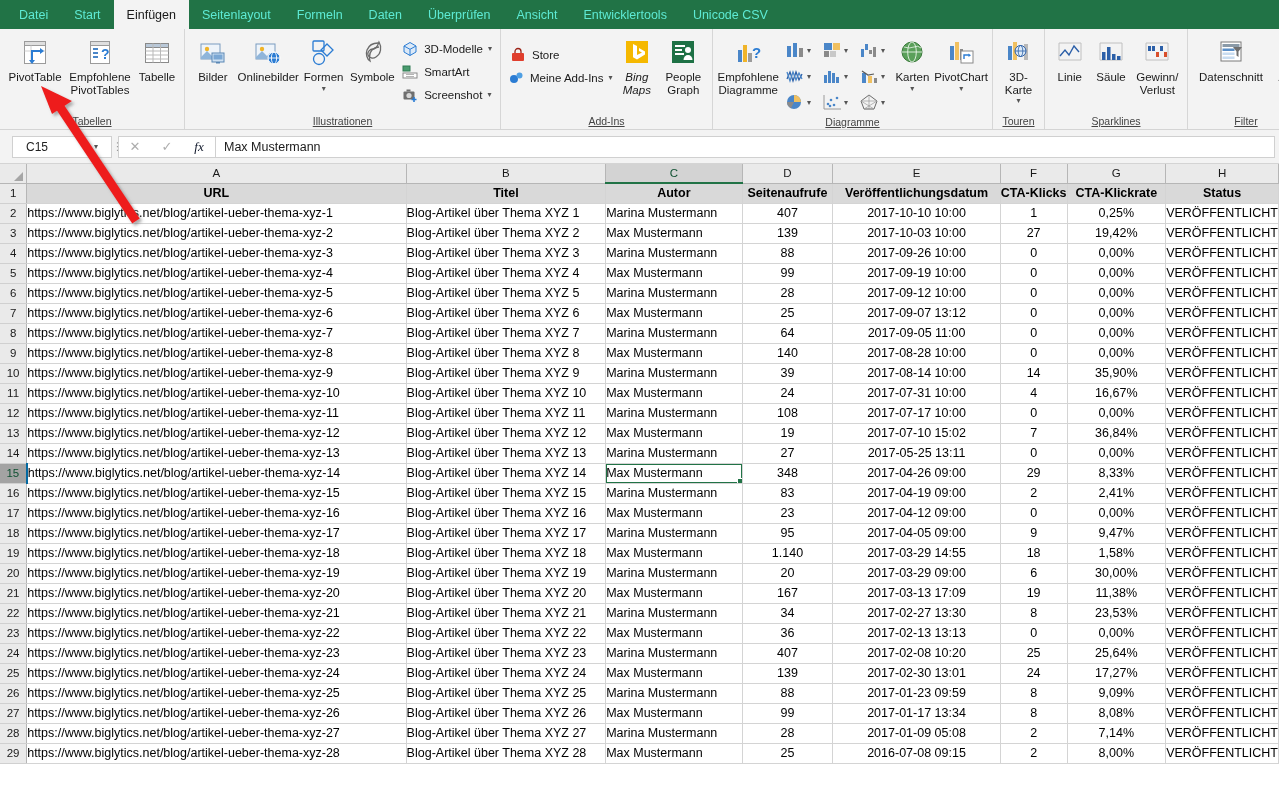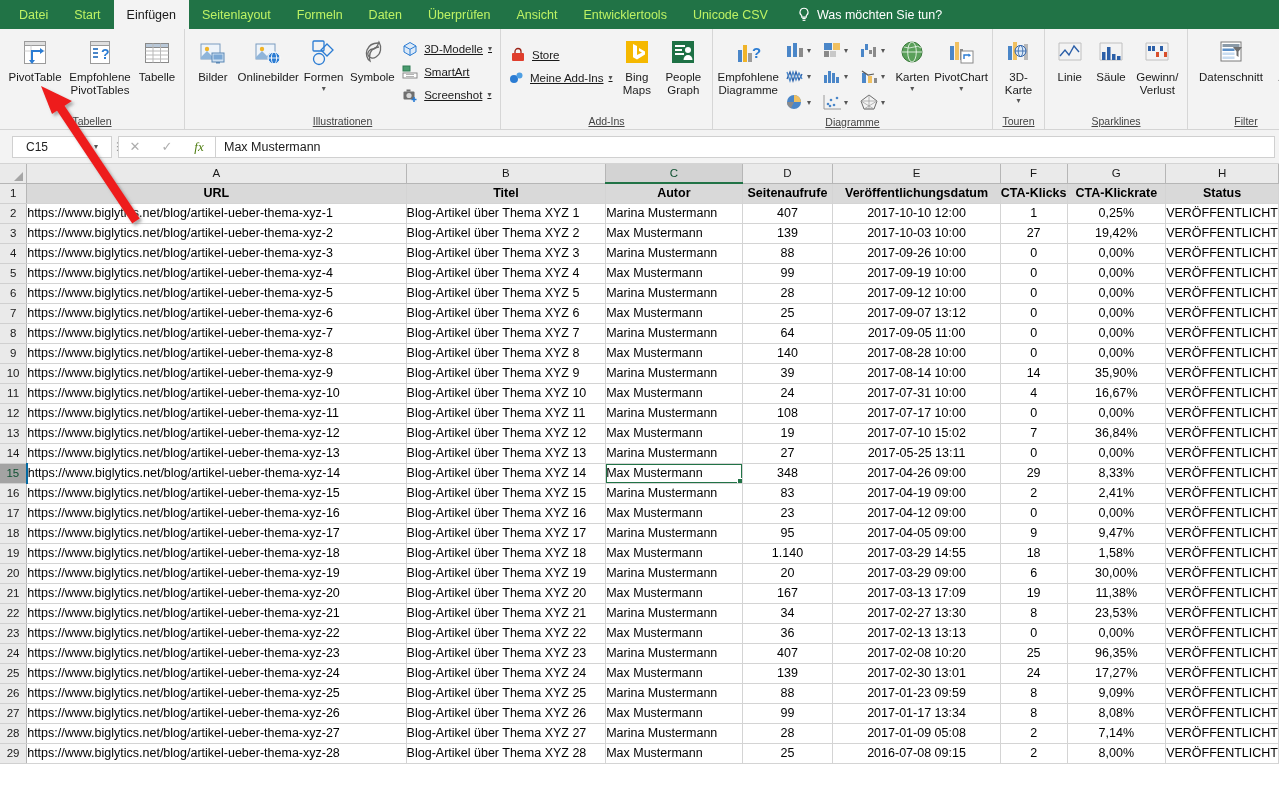--- a/index.html
+++ b/index.html
@@ -16,21 +16,21 @@
   
   .tabstrip {
     height: 29px;
     background: #217346;
     display: flex;
     align-items: stretch;
     padding-left: 6px;
     position: relative;
   }
   .tab {
-    color: #bef264;
+    color: #5eead4;
     font-size: 12.5px;
     padding: 0 13px;
     display: flex;
     align-items: center;
     white-space: nowrap;
     cursor: default;
   }
   .tab.active {
     background: #f3f3f3;
     color: #1a1a1a;
@@ -83,21 +83,20 @@
   .bigbtn .ic { height: 34px; display: flex; align-items: center; justify-content: center; }
   .bigbtn .lb {
     font-size: 11.5px; color: #1a1a1a; text-align: center; line-height: 12.5px;
     margin-top: 1px; white-space: pre-line;
   }
   .smallcol { display: flex; flex-direction: column; justify-content: flex-start; padding-top: 4px; }
   .smallbtn {
     display: flex; align-items: center; height: 23px;
     font-size: 11.5px; color: #1a1a1a; padding: 0 4px; white-space: nowrap;
     cursor: default;
-    text-decoration: underline;
   }
   .smallbtn .ic { width: 18px; height: 18px; margin-right: 5px; display:flex; align-items:center; justify-content:center;}
   .caret { font-size: 8px; color: #555; margin-left: 5px; }
   .minicaret { font-size: 8px; color: #555; }
   .chartgrid { display: grid; grid-template-columns: repeat(3, 37px); grid-template-rows: repeat(3, 26px); padding-top: 4px;}
   .chartcell { display: flex; align-items: center; justify-content: center; gap: 2px; cursor: default;}
   .chartcell svg { display:block; }
 
   
   .fbar {
@@ -109,21 +108,21 @@
   }
   .namebox {
     width: 100px; height: 22px;
     background: #fff; border: 1px solid #d0d0d0;
     display: flex; align-items: center; justify-content: space-between;
     font-size: 12px; color: #222; padding: 0 13px; margin-left: 8px;
   }
   .dots { color: #9a9a9a; font-size: 11px; letter-spacing: 1px; width: 6px; text-align:center;}
   .fbtns { display: flex; border: 1px solid #d0d0d0; background: #fff; height: 22px; }
   .fbtn { width: 32px; display: flex; align-items: center; justify-content: center; color: #adadad; font-size: 13px; }
-  .fbtn.fx { color: #4d7c0f; font-style: italic; font-family: "Liberation Serif", serif; font-size: 13px;}
+  .fbtn.fx { color: #0f172a; font-style: italic; font-family: "Liberation Serif", serif; font-size: 13px;}
   .finput {
     flex: 1; height: 22px; background: #fff; border: 1px solid #d0d0d0; border-left: none;
     display: flex; align-items: center; font-size: 12.5px; color: #1a1a1a; padding-left: 8px;
     margin-right: 0px;
   }
 
   
   .gridwrap { position: relative; width: 1279px; height: 100%; overflow: hidden; }
   table.sheet { border-collapse: collapse; table-layout: fixed; font-size: 12px; }
   table.sheet td, table.sheet th { padding: 0; margin: 0; }
@@ -189,30 +188,20 @@
     <div class="tab">Datei</div>
     <div class="tab">Start</div>
     <div class="tab active">Einfügen</div>
     <div class="tab">Seitenlayout</div>
     <div class="tab">Formeln</div>
     <div class="tab">Daten</div>
     <div class="tab">Überprüfen</div>
     <div class="tab">Ansicht</div>
     <div class="tab">Entwicklertools</div>
     <div class="tab">Unicode CSV</div>
-    <div class="tellme">
-      <span class="bulb">
-        <svg width="14" height="15" viewBox="0 0 14 15">
-            <path d="M7 1.3a4 4 0 0 0-2.3 7.3v1.5h4.6V8.6A4 4 0 0 0 7 1.3z" fill="none" stroke="#ffffff" stroke-width="1.1"></path>
-            <rect x="5.3" y="11" width="3.4" height="1.1" fill="#fff"></rect>
-            <rect x="5.6" y="12.8" width="2.8" height="1.1" fill="#fff"></rect>
-          </svg>
-      </span>
-      <span>Was möchten Sie tun?</span>
-    </div>
   </div>
 
   <div class="ribbon">
 
     <div class="rgroup" style="width:186px;">
       <div class="rgroup-items">
         <div class="bigbtn">
           <span class="ic">
             <svg width="30" height="30" viewBox="0 0 30 30">
                 <rect x="4.5" y="3.5" width="21" height="22" fill="#fff" stroke="#9b9b9b"></rect>
@@ -362,21 +351,21 @@
             <span class="ic">
               <svg width="16" height="16" viewBox="0 0 16 16">
                   <circle cx="5" cy="9" r="4" fill="#2b7cd3"></circle>
                   <circle cx="10.5" cy="5.5" r="3" fill="#4f9fe3"></circle>
                 </svg>
             </span>
             <span>Meine Add-Ins</span>
             <span class="caret">▾</span>
           </div>
         </div>
-        <div class="bigbtn" style="width:46px;">
+        <div class="bigbtn" style="width:46px;font-style:italic;">
           <span class="ic">
             <svg width="30" height="30" viewBox="0 0 30 30">
                 <rect x="4" y="3" width="22" height="22" fill="#f5b800"></rect>
                 <path d="M11 6 l4 2 v9 l5 -2.5 -3 -1.5 v-3 l6 3.5 v3 l-8 5 -4 -2.2z" fill="#fff"></path>
               </svg>
           </span>
           <span class="lb">Bing
 Maps</span>
         </div>
         <div class="bigbtn" style="width:52px;">
@@ -672,21 +661,21 @@
             <td class="cell hdr">CTA-Klicks</td>
             <td class="cell hdr">CTA-Klickrate</td>
             <td class="cell hdr">Status</td>
           </tr>
           <tr>
             <td class="rowhead">2</td>
             <td class="cell l"><span>https://www.biglytics.net/blog/artikel-ueber-thema-xyz-1</span></td>
             <td class="cell l"><span>Blog-Artikel über Thema XYZ 1</span></td>
             <td class="cell l"><span>Marina Mustermann</span></td>
             <td class="cell c"><span>407</span></td>
-            <td class="cell c"><span>2017-10-10 12:00</span></td>
+            <td class="cell c"><span>2017-10-10 10:00</span></td>
             <td class="cell c"><span>1</span></td>
             <td class="cell c"><span>0,25%</span></td>
             <td class="cell c"><span>VERÖFFENTLICHT</span></td>
           </tr>
           <tr>
             <td class="rowhead">3</td>
             <td class="cell l"><span>https://www.biglytics.net/blog/artikel-ueber-thema-xyz-2</span></td>
             <td class="cell l"><span>Blog-Artikel über Thema XYZ 2</span></td>
             <td class="cell l"><span>Max Mustermann</span></td>
             <td class="cell c"><span>139</span></td>
@@ -916,21 +905,21 @@
             <td class="cell c"><span>VERÖFFENTLICHT</span></td>
           </tr>
           <tr>
             <td class="rowhead">24</td>
             <td class="cell l"><span>https://www.biglytics.net/blog/artikel-ueber-thema-xyz-23</span></td>
             <td class="cell l"><span>Blog-Artikel über Thema XYZ 23</span></td>
             <td class="cell l"><span>Marina Mustermann</span></td>
             <td class="cell c"><span>407</span></td>
             <td class="cell c"><span>2017-02-08 10:20</span></td>
             <td class="cell c"><span>25</span></td>
-            <td class="cell c"><span>96,35%</span></td>
+            <td class="cell c"><span>25,64%</span></td>
             <td class="cell c"><span>VERÖFFENTLICHT</span></td>
           </tr>
           <tr>
             <td class="rowhead">25</td>
             <td class="cell l"><span>https://www.biglytics.net/blog/artikel-ueber-thema-xyz-24</span></td>
             <td class="cell l"><span>Blog-Artikel über Thema XYZ 24</span></td>
             <td class="cell l"><span>Max Mustermann</span></td>
             <td class="cell c"><span>139</span></td>
             <td class="cell c"><span>2017-02-30 13:01</span></td>
             <td class="cell c"><span>24</span></td>

